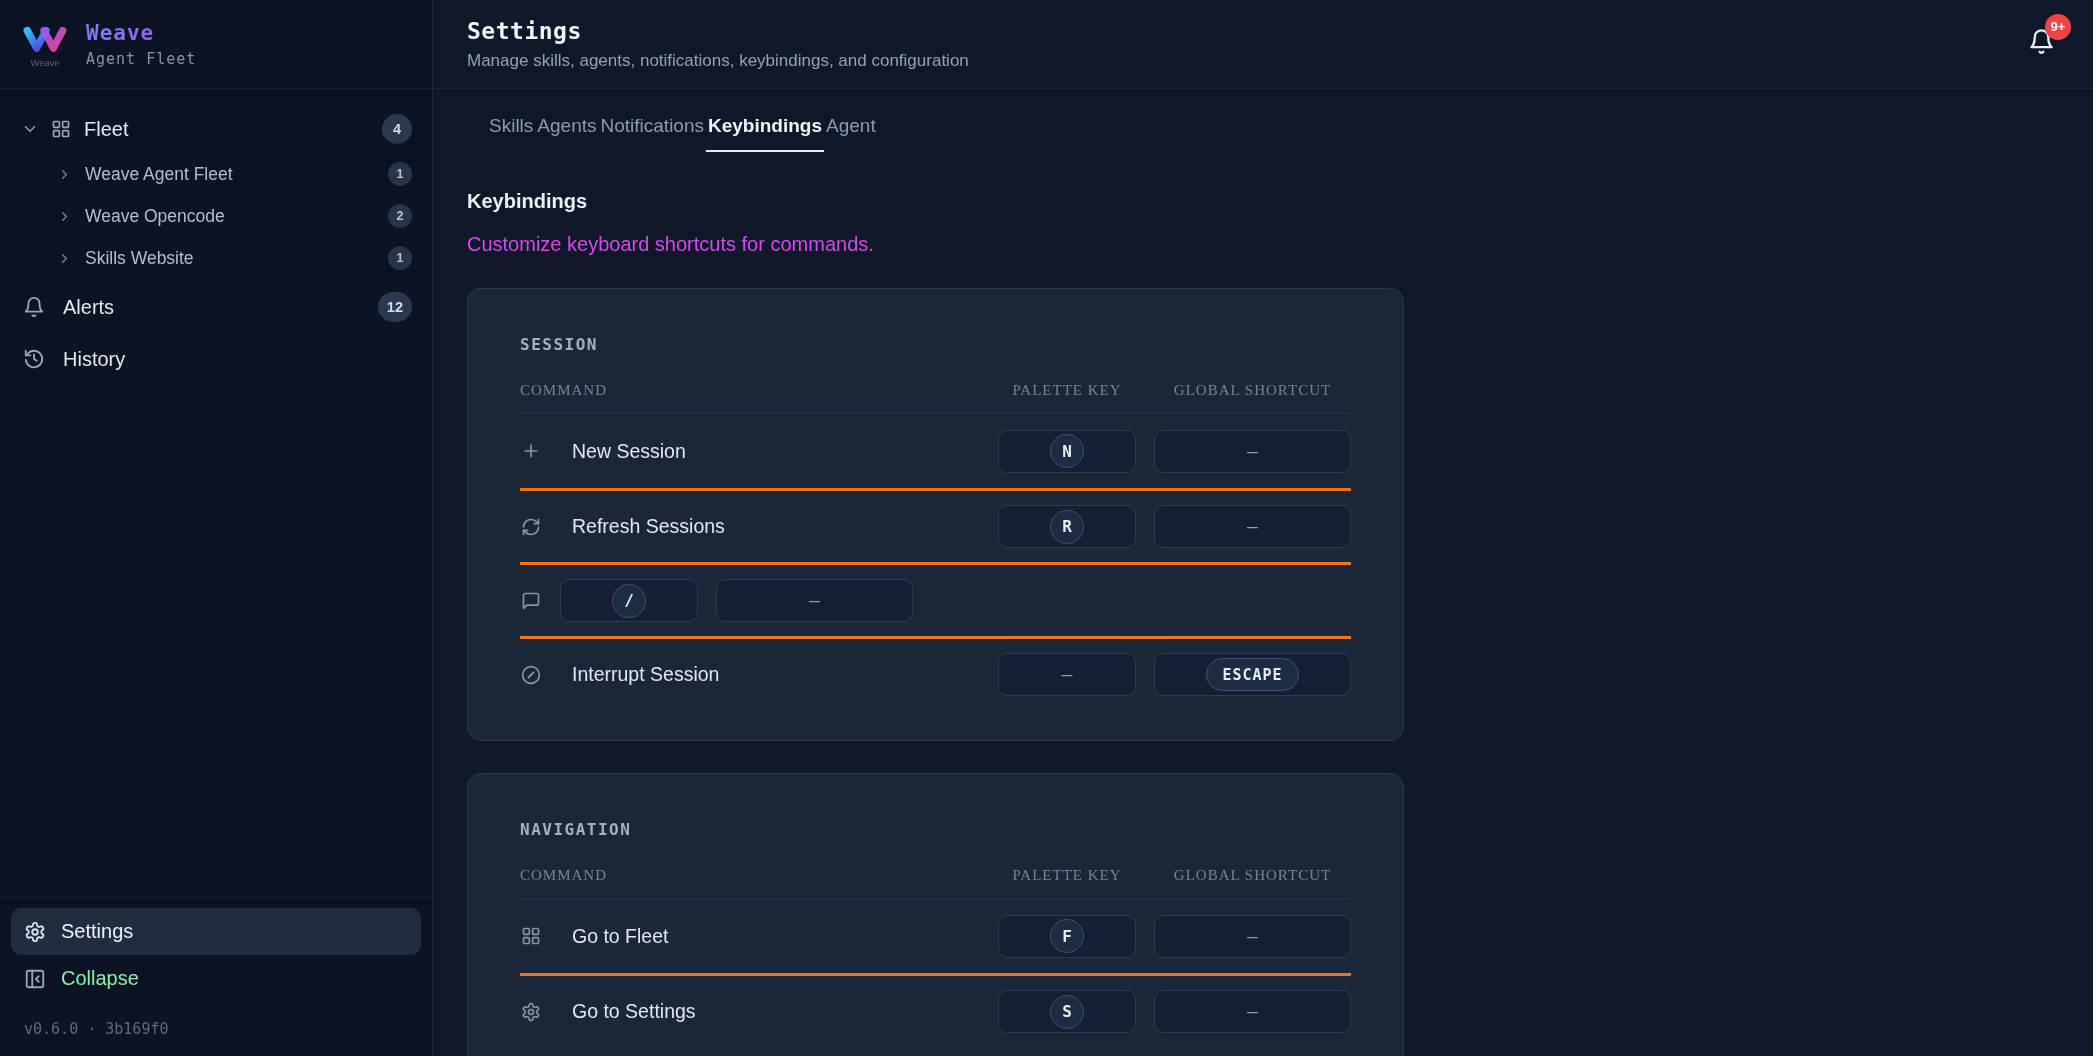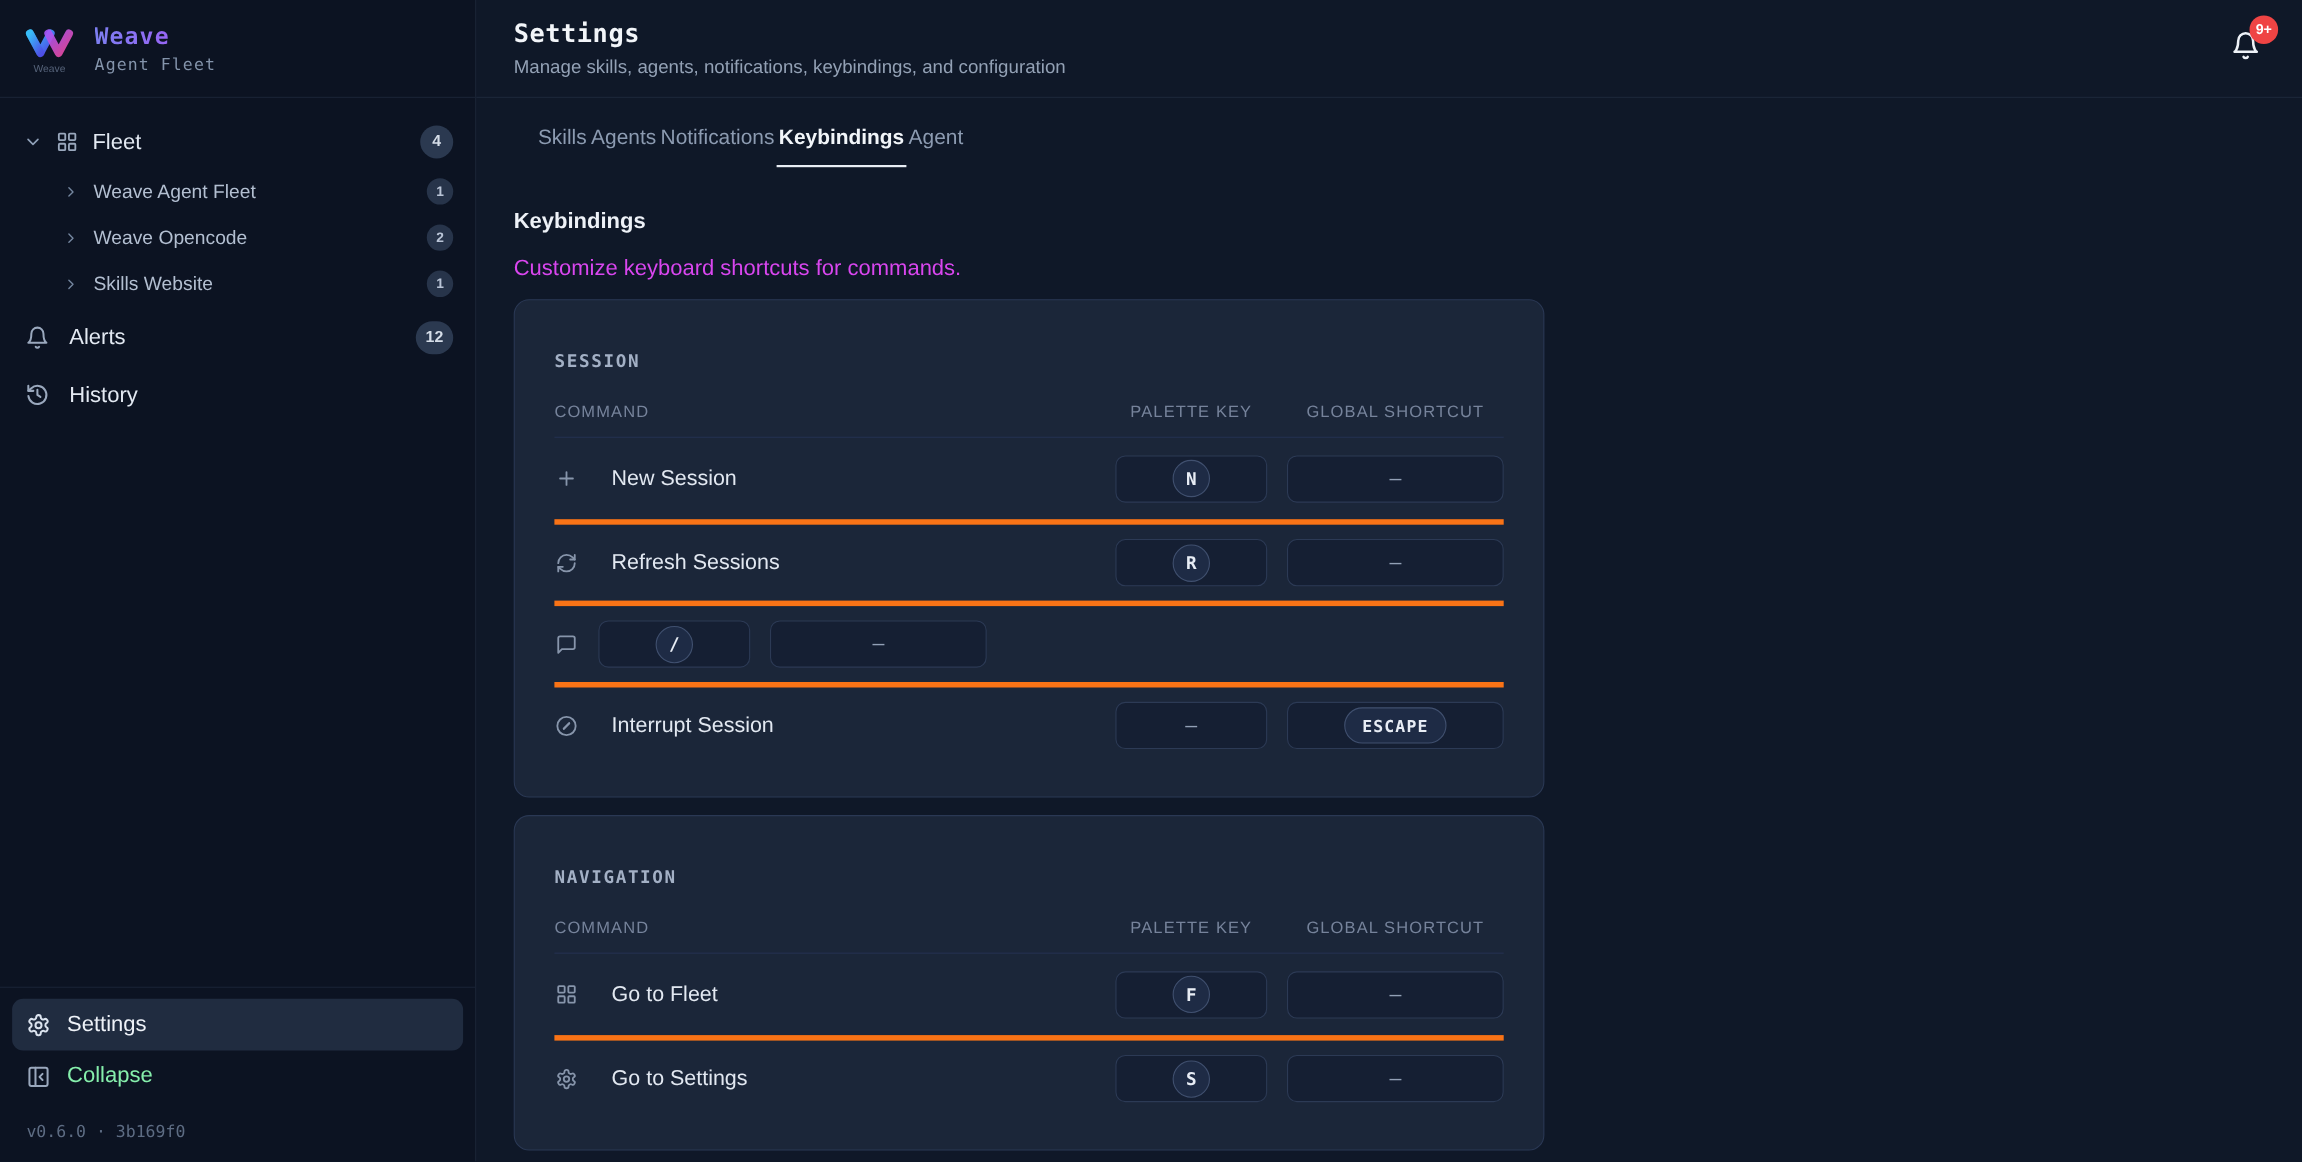--- a/index.html
+++ b/index.html
@@ -90,33 +90,33 @@
     background:none; border:none; cursor:pointer;
     font-family:"Liberation Sans", sans-serif; font-size:19px; color:#8c9bb1;
     padding:0 2px 13px; border-bottom:2px solid transparent;
   }
   .tab.active { color:#f1f5f9; font-weight:600; border-bottom-color:#e8edf4; }
 
   .section-heading { margin-top:38px; font-size:20px; font-weight:bold; color:#edf1f7; }
   .section-desc { margin-top:20px; font-size:20px; color:#d946ef; }
 
   .card {
-    width:937px; margin-top:16px; background:#1b2639;
+    width:937px; margin-top:32px; background:#1b2639;
     border:1px solid #2a3854; border-radius:14px;
-    padding:46px 36px 30px;
+    padding:46px 52px 30px;
   }
   .card-label { font-family:"DejaVu Sans Mono", monospace; font-size:16px; font-weight:bold; letter-spacing:1.5px; color:#a3b0c5; }
   .thead { display:flex; align-items:center; gap:18px; margin-top:28px; padding-bottom:14px; border-bottom:1px solid #243150; }
-  .th { font-family:Liberation Sans, sans-serif; font-size:15px; letter-spacing:1px; color:#76839b; }
+  .th { font-family:Liberation Serif, serif; font-size:15px; letter-spacing:1px; color:#76839b; }
   .th.cmd { flex:1; }
   .th.pal { width:138px; text-align:center; }
   .th.glob { width:197px; text-align:center; }
 
   .krow { display:flex; align-items:center; gap:18px; height:74px; }
-  .krow + .krow { border-top:5px solid #f97316; }
+  .krow + .krow { border-top:3px solid #f97316; }
   .row-icon { display:flex; color:#8795ab; width:22px; justify-content:center; }
   .row-label { flex:1; font-size:19.5px; color:#e2e8f1; margin-left:12px; }
   .keycell {
     height:43px; border-radius:9px; background:#151f33; border:1px solid #2c3a55;
     display:flex; align-items:center; justify-content:center; cursor:pointer;
   }
   .keycell.pal { width:138px; }
   .keycell.glob { width:197px; }
   .kbd-circle {
     width:34px; height:34px; border-radius:999px; background:#1e2b45;

